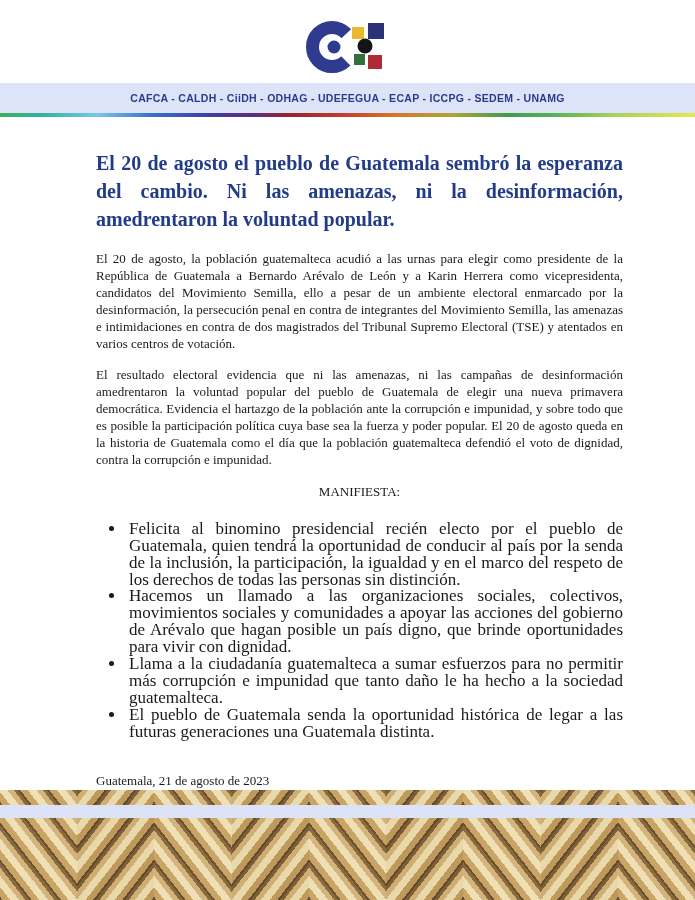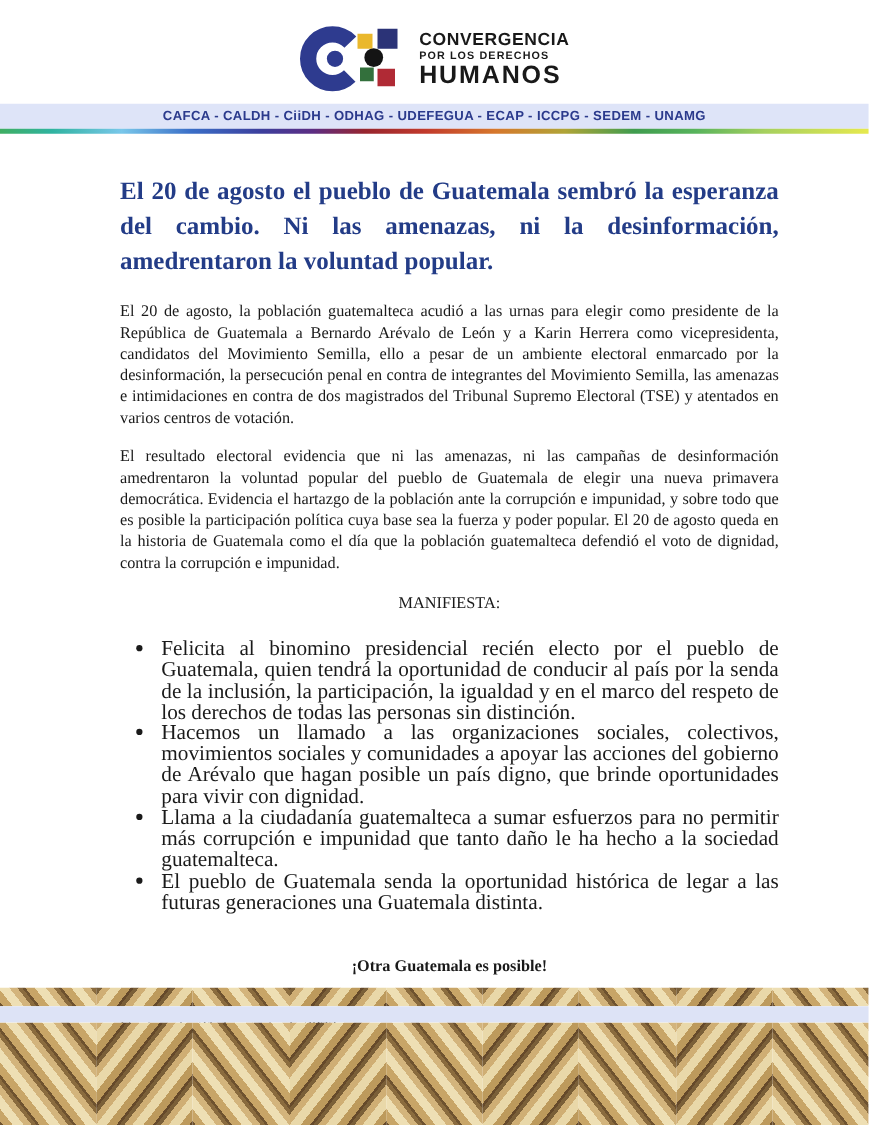--- a/index.html
+++ b/index.html
@@ -28,21 +28,21 @@
     text-align:left;
   }
   .logo-line1{font-size:14px;font-weight:700;letter-spacing:.5px;}
   .logo-line2{font-size:8.6px;font-weight:700;letter-spacing:.9px;margin-top:2px;}
   .logo-line3{font-size:20px;font-weight:700;letter-spacing:1.5px;margin-top:1px;}
 
   
   .org-bar{
     margin-top:7px;
     background:#dee4f8;
-    height:20px;
+    height:30px;
     display:flex;align-items:center;justify-content:center;
     font-family:"Liberation Sans", sans-serif;
     font-size:10.5px;font-weight:600;
     color:#2b3a8c;
     letter-spacing:.3px;
   }
   .rainbow{
     height:4px;
     background:linear-gradient(90deg,
       #3fae62 0%, #2fb3a0 6%, #79c7ea 14%, #3a6ec7 22%, #3c3f9d 30%,
@@ -119,25 +119,20 @@
 
       <circle cx="29" cy="29" r="6.5" fill="#2e3b8f"></circle>
 
       <rect x="47" y="9" width="12" height="12" fill="#eab82c"></rect>
       <rect x="63" y="5" width="16" height="16" fill="#2b3377"></rect>
       <rect x="49" y="36" width="11" height="11" fill="#33703c"></rect>
       <rect x="63" y="37" width="14" height="14" fill="#b02a35"></rect>
 
       <circle cx="60" cy="28" r="7.5" fill="#141414"></circle>
     </svg>
-    <div class="logo-text">
-      <div class="logo-line1">CONVERGENCIA</div>
-      <div class="logo-line2">POR LOS DERECHOS</div>
-      <div class="logo-line3">HUMANOS</div>
-    </div>
   </div>
 
   <div class="org-bar">
     <span>CAFCA - CALDH - CiiDH - ODHAG - UDEFEGUA - ECAP - ICCPG - SEDEM - UNAMG</span>
   </div>
   <div class="rainbow"></div>
 
   <div class="doc">
     <h1 class="doc-title">El 20 de agosto el pueblo de Guatemala sembró la esperanza del cambio. Ni las amenazas, ni la desinformación, amedrentaron la voluntad popular.</h1>
 
@@ -146,21 +141,20 @@
 
     <p class="manifiesta">MANIFIESTA:</p>
 
     <ul class="manifest-list">
       <li>Felicita al binomino presidencial recién electo por el pueblo de Guatemala, quien tendrá la oportunidad de conducir al país por la senda de la inclusión, la participación, la igualdad y en el marco del respeto de los derechos de todas las personas sin distinción.</li>
       <li>Hacemos un llamado a las organizaciones sociales, colectivos, movimientos sociales y comunidades a apoyar las acciones del gobierno de Arévalo que hagan posible un país digno, que brinde oportunidades para vivir con dignidad.</li>
       <li>Llama a la ciudadanía guatemalteca a sumar esfuerzos para no permitir más corrupción e impunidad que tanto daño le ha hecho a la sociedad guatemalteca.</li>
       <li>El pueblo de Guatemala senda la oportunidad histórica de legar a las futuras generaciones una Guatemala distinta.</li>
     </ul>
 
-    <p class="slogan">¡Otra Guatemala es posible!</p>
     <p class="dateline">Guatemala, 21 de agosto de 2023</p>
   </div>
 
   <div class="footer">
     <div class="weave weave-thin">
         <div class="wcol"></div>
         <div class="wcol alt"></div>
         <div class="wcol"></div>
         <div class="wcol alt"></div>
         <div class="wcol"></div>

